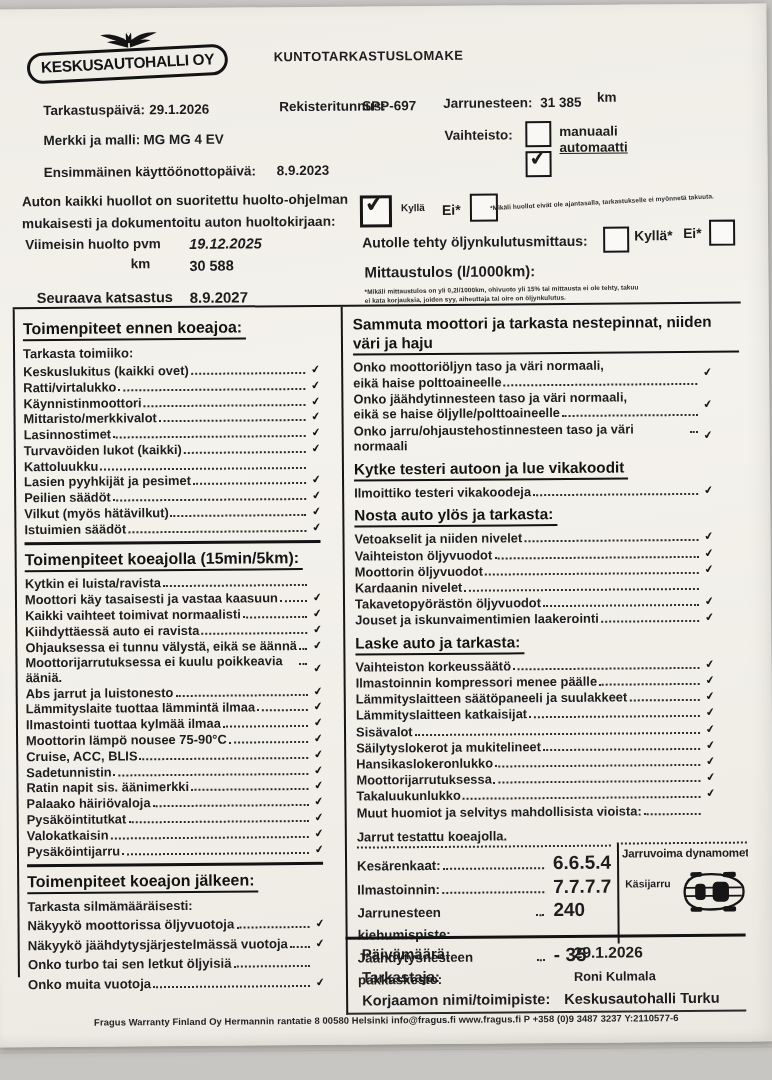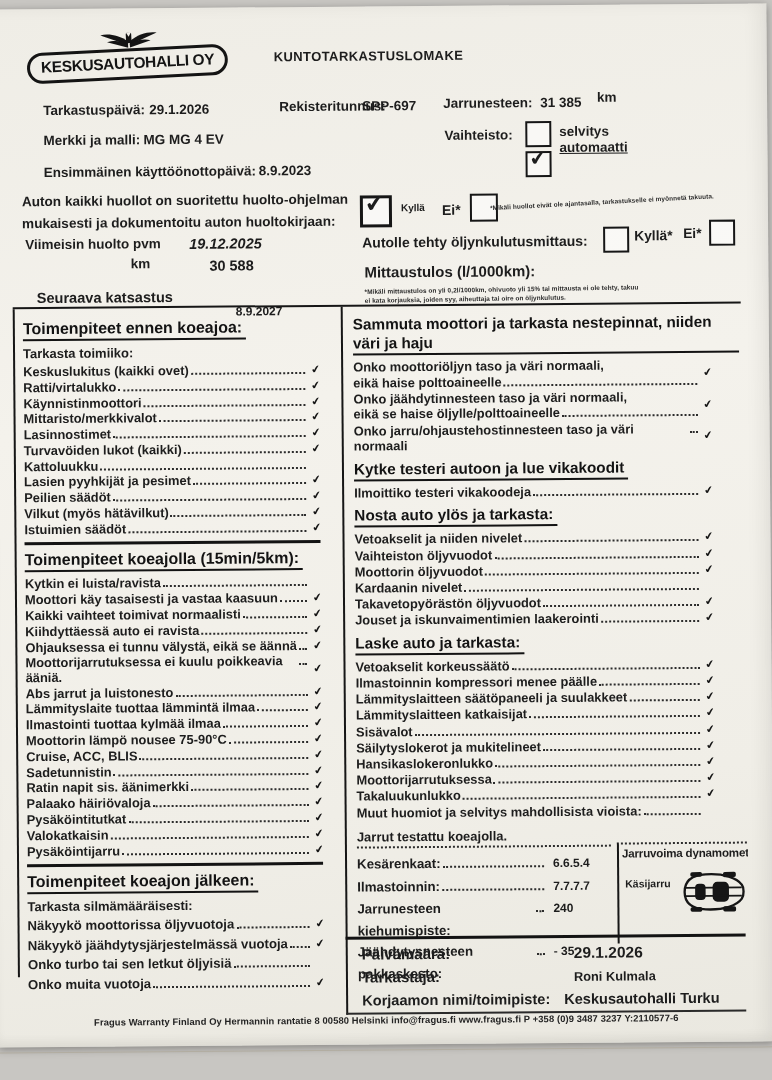--- a/index.html
+++ b/index.html
@@ -69,21 +69,21 @@
     align-self:center;
   }
   .tick.off{visibility:hidden;}
   .thick-sep{border-top:3.5px solid #131313;width:296px;margin:5px 0 3px;}
   .trial-note{font-size:13px;font-weight:600;margin-top:9px;}
 
   
   .measure{position:absolute;left:340px;top:540px;width:254px;border-top:2px dotted #2c2c2c;padding-top:5px;}
   .m-row{display:flex;align-items:baseline;font-size:13.3px;font-weight:700;line-height:21.5px;}
   .m-row .dots{margin-bottom:4px;}
-  .m-val{flex:0 0 58px;text-align:left;padding-left:6px;font-size:12px;}
+  .m-val{flex:0 0 58px;text-align:left;padding-left:6px;font-size:19px;}
   .dyno{position:absolute;left:600px;top:538px;width:128px;height:99px;border-left:2.5px solid #161616;border-top:2px dotted #2c2c2c;}
   .dyno-title{position:absolute;left:3px;top:2px;font-size:11.6px;font-weight:700;white-space:nowrap;overflow:hidden;width:126px;letter-spacing:-.2px;}
   .dyno-hand{position:absolute;left:6px;top:33px;font-size:10.5px;font-weight:700;}
   .dyno-car{position:absolute;left:56px;top:24px;}
 
   
   .signoff-sep{position:absolute;left:328px;top:630px;width:400px;border-top:3.5px solid #131313;}
   .signoff{position:absolute;left:344px;top:636px;width:384px;}
   .so-row{display:flex;align-items:baseline;}
   .so-lab{flex:0 0 212px;font-weight:700;}
@@ -126,60 +126,60 @@
   <div class="abs val" style="left:371px;top:92px;">SPP-697</div>
   <div class="abs lab" style="left:452px;top:90px;">Jarrunesteen:</div>
   <div class="abs val" style="left:549px;top:90px;">31 385</div>
   <div class="abs val" style="left:606px;top:85px;">km</div>
 
   <div class="abs lab" style="left:52px;top:124px;">Merkki ja malli:</div>
   <div class="abs val" style="left:152px;top:124px;">MG MG 4 EV</div>
 
   <div class="abs lab" style="left:453px;top:122px;">Vaihteisto:</div>
   <div class="checkbox" style="left:534px;top:116px;width:22px;height:22px;"></div>
-  <div class="abs val" style="left:568px;top:119px;">selvitys</div>
+  <div class="abs val" style="left:568px;top:119px;">manuaali</div>
   <div class="checkbox" style="left:534px;top:146px;width:22px;height:22px;">
     <span class="cb-tick" id="cb-auto" style="font-size:20px;">✔</span>
   </div>
   <div class="abs val" style="left:568px;top:135px;text-decoration:underline;">automaatti</div>
 
   <div class="abs lab" style="left:52px;top:156px;">Ensimmäinen käyttöönottopäivä:</div>
-  <div class="abs val" style="left:267px;top:156px;">8.9.2023</div>
+  <div class="abs val" style="left:285px;top:156px;">8.9.2023</div>
 
   <div class="abs sb" style="left:30px;top:182px;font-size:13.6px;line-height:22px;width:330px;">
     <span>Auton kaikki huollot on suoritettu huolto-ohjelman</span><br>
     <span>mukaisesti ja dokumentoitu auton huoltokirjaan:</span>
   </div>
   <div class="checkbox" style="left:368px;top:189px;width:26px;height:26px;border-width:3px;">
     <span class="cb-tick" id="cb-huolto" style="font-size:23px;top:-8px;">✔</span>
   </div>
   <div class="abs sb" style="left:409px;top:196px;font-size:10px;">Kyllä</div>
   <div class="abs sb" style="left:450px;top:196px;font-size:14px;">Ei*</div>
   <div class="checkbox" style="left:478px;top:188px;width:24px;height:24px;"></div>
   <div class="abs fineprint" style="left:498px;top:193px;width:250px;transform:rotate(-2.6deg);">*Mikäli huollot eivät ole ajantasalla, tarkastukselle ei myönnetä takuuta.</div>
 
   <div class="abs lab" style="left:33px;top:228px;">Viimeisin huolto pvm</div>
   <div class="abs val" style="left:197px;top:228px;font-size:14.5px;font-style:italic;">19.12.2025</div>
   <div class="abs lab" style="left:118px;top:248px;width:40px;text-align:right;">km</div>
-  <div class="abs val" style="left:197px;top:250px;font-size:14.5px;margin-left:20px;">30 588</div>
+  <div class="abs val" style="left:197px;top:250px;font-size:14.5px;">30 588</div>
 
   <div class="abs lab" style="left:370px;top:228px;font-size:14px;">Autolle tehty öljynkulutusmittaus:</div>
   <div class="checkbox" style="left:611px;top:222px;width:22px;height:22px;"></div>
   <div class="abs sb" style="left:642px;top:224px;font-size:13.8px;">Kyllä*</div>
   <div class="abs sb" style="left:691px;top:222px;font-size:13.8px;">Ei*</div>
   <div class="checkbox" style="left:717px;top:216px;width:22px;height:22px;"></div>
 
   <div class="abs lab" style="left:372px;top:257px;font-size:15px;">Mittaustulos (l/1000km):</div>
   <div class="abs fineprint" style="left:372px;top:279px;width:320px;line-height:9px;transform:rotate(-0.5deg);">
     <span>*Mikäli mittaustulos on yli 0,2l/1000km, ohivuoto yli 15% tai mittausta ei ole tehty, takuu</span><br>
     <span>ei kata korjauksia, joiden syy, aiheuttaja tai oire on öljynkulutus.</span>
   </div>
 
   <div class="abs lab" style="left:44px;top:281px;font-size:14.6px;">Seuraava katsastus</div>
-  <div class="abs val" style="left:197px;top:297px;font-size:12px;margin-left:46px;">8.9.2027</div>
+  <div class="abs val" style="left:197px;top:281px;font-size:15px;">8.9.2027</div>
 
   <div class="abs columns">
     <div class="left-edge"></div>
     <div class="mid-divider"></div>
 
     <div id="left-sections">
         <div class="sec">
           <div class="sec-title">Toimenpiteet ennen koeajoa:</div>
           <div class="sec-sub">Tarkasta toimiiko:</div>
           <div class="chk-item">
@@ -585,21 +585,21 @@
               </div>
             </div>
             <span class="tick">✔</span>
           </div>
         </div>
         <div class="sec">
           <div class="sec-title">Laske auto ja tarkasta:</div>
           <div class="chk-item">
             <div class="chk-text">
               <div class="chk-line">
-                <span class="lbl">Vetoakselit korkeussäätö</span>
+                <span class="lbl">Vaihteiston korkeussäätö</span>
                 <span class="dots"></span>
               </div>
             </div>
             <span class="tick">✔</span>
           </div>
           <div class="chk-item">
             <div class="chk-text">
               <div class="chk-line">
                 <span class="lbl">Ilmastoinnin kompressori menee päälle</span>
                 <span class="dots"></span>

